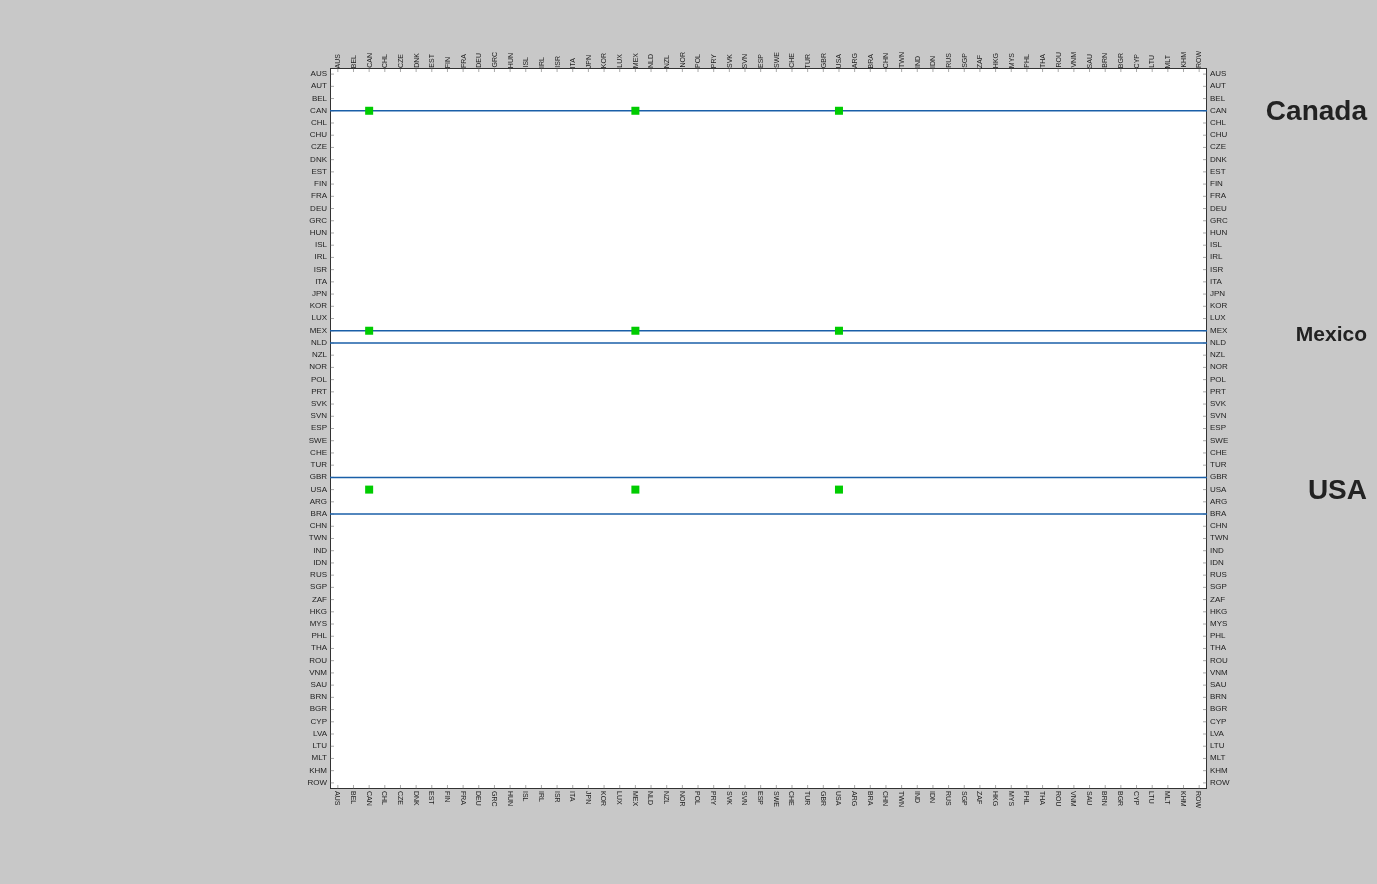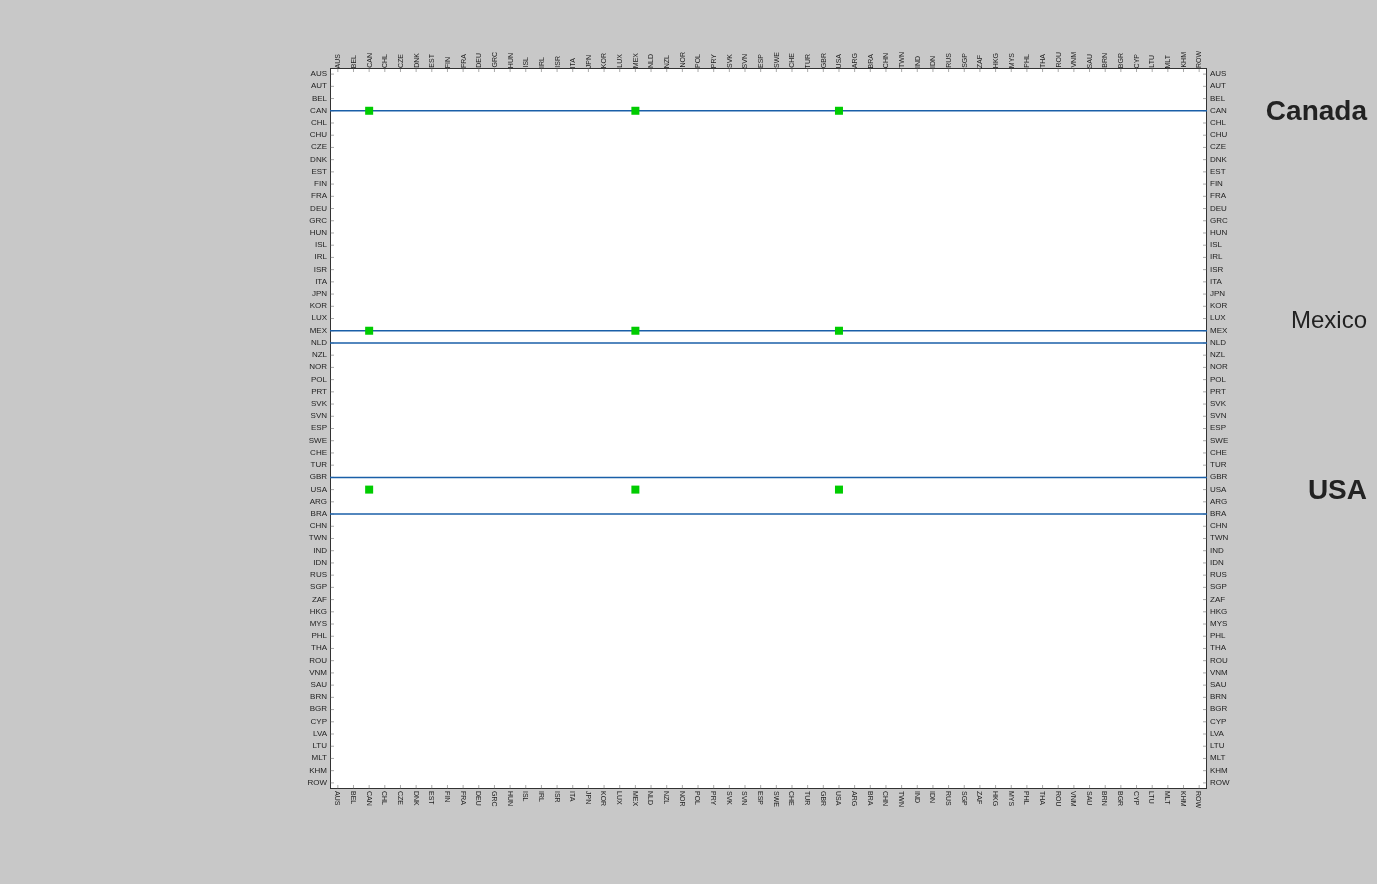--- a/index.html
+++ b/index.html
@@ -851,21 +851,21 @@
       <div class="y-cell-right">
         <span class="y-label-right">ROW</span>
       </div>
     </div>
 
   <div class="right-annotations">
     
   </div>
 
 <div style="position: absolute; right: 10px; top: 110.771px; transform: translateY(-50%); font-size: 28px; font-weight: bold; color: rgb(34, 34, 34);">Canada</div>
-    <div style="position: absolute; right: 10px; top: 320px; transform: translateY(-50%); font-size: 24px; font-weight: normal; color: rgb(34, 34, 34);">Mexico</div>
+    <div style="position: absolute; right: 10px; top: 334px; transform: translateY(-50%); font-size: 21px; font-weight: bold; color: rgb(34, 34, 34);">Mexico</div>
     <div style="position: absolute; right: 10px; top: 489.602px; transform: translateY(-50%); font-size: 28px; font-weight: bold; color: rgb(34, 34, 34);">USA</div>
     <svg width="877" height="721" style="position: absolute; left: 330px; top: 68px; pointer-events: none;">
       <rect x="0" y="0" width="877" height="721" fill="none" stroke="#333" stroke-width="1"></rect>
       <line x1="7.830357142857142" y1="0" x2="7.830357142857142" y2="4" stroke="#555" stroke-width="0.5"></line>
       <line x1="7.830357142857142" y1="721" x2="7.830357142857142" y2="717" stroke="#555" stroke-width="0.5"></line>
       <line x1="23.491071428571427" y1="0" x2="23.491071428571427" y2="4" stroke="#555" stroke-width="0.5"></line>
       <line x1="23.491071428571427" y1="721" x2="23.491071428571427" y2="717" stroke="#555" stroke-width="0.5"></line>
       <line x1="39.151785714285715" y1="0" x2="39.151785714285715" y2="4" stroke="#555" stroke-width="0.5"></line>
       <line x1="39.151785714285715" y1="721" x2="39.151785714285715" y2="717" stroke="#555" stroke-width="0.5"></line>
       <line x1="54.8125" y1="0" x2="54.8125" y2="4" stroke="#555" stroke-width="0.5"></line>

